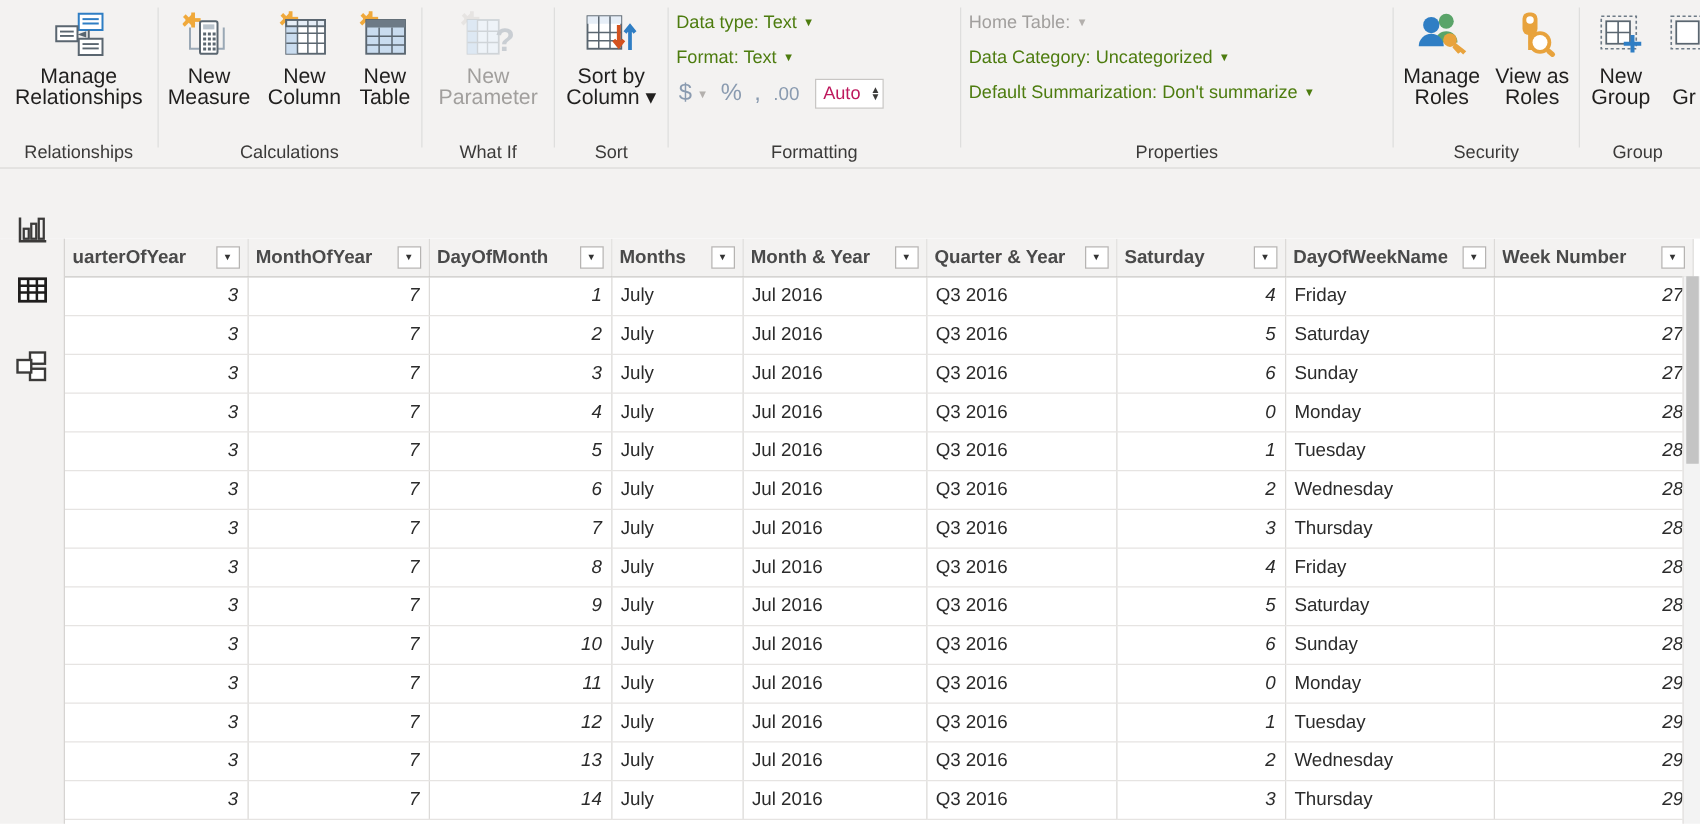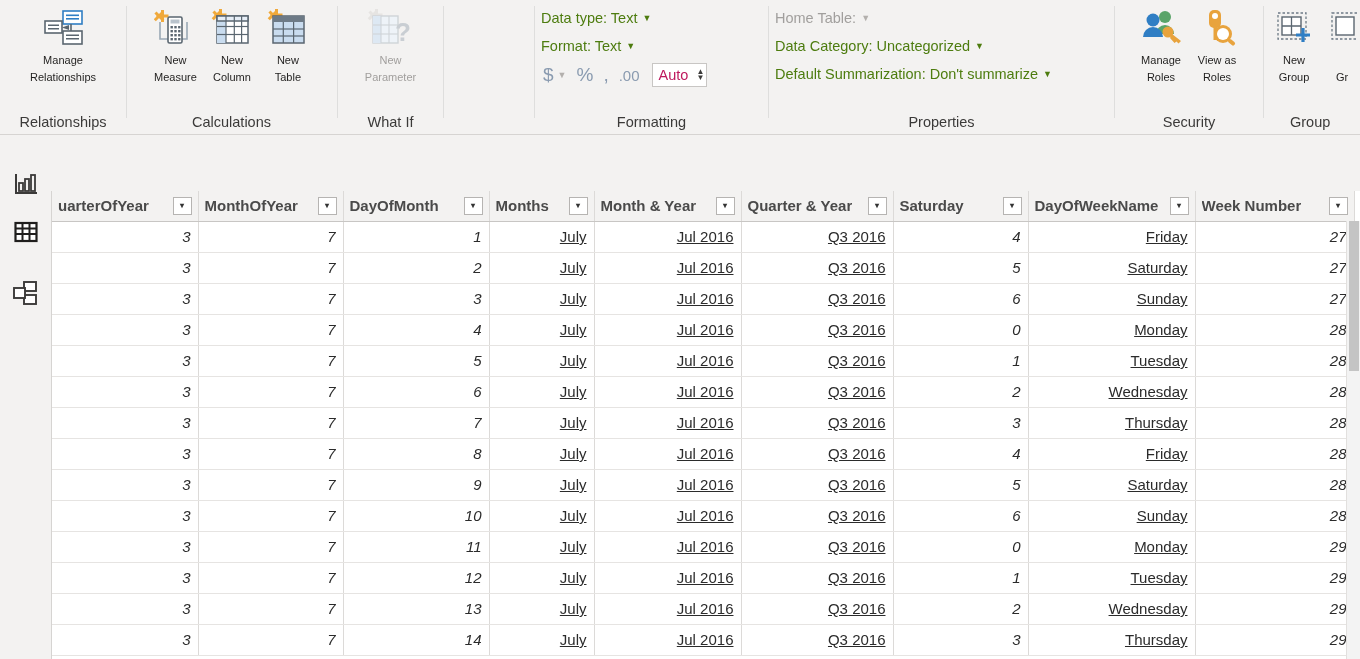--- a/index.html
+++ b/index.html
@@ -37,21 +37,21 @@
   }
 
   
   .bigbtn {
     display: flex; flex-direction: column; align-items: center;
     padding: 2px 5px 0 5px;
     cursor: default;
   }
   .bigbtn .ic { height: 44px; display: flex; align-items: center; justify-content: center; }
   .bigbtn .lbl {
-    font-size: 11px; color: #201f1e; line-height: 17px;
+    font-size: 17px; color: #201f1e; line-height: 17px;
     text-align: center; white-space: pre-line; margin-top: 2px;
   }
   .bigbtn.disabled .lbl { color: #a19f9d; }
 
   
   .trow {
     display: flex; align-items: center;
     font-size: 14.5px; color: #4d7c0f;
     height: 28px; padding-left: 6px; white-space: nowrap;
   }
@@ -136,21 +136,21 @@
     border: 1px solid #b6b4b2; background: #fff;
     display: flex; align-items: center; justify-content: center;
     font-size: 8px; color: #333;
   }
   table.dg td {
     height: 31px; border-right: 1px solid #dcdad8; border-bottom: 1px solid #e6e4e2;
     padding: 0 7px; font-size: 15px; color: #2b2b2b; white-space: nowrap;
     overflow: hidden; vertical-align: middle;
   }
   td.num { text-align: right; font-style: italic; }
-  td.txt { text-align: right; text-decoration: underline; }
+  td.txt { text-align: left; }
 
   .scrollbar {
     position: absolute; right: 0; top: 221px; width: 14px; height: 438px;
     background: #f3f3f3; border-left: 1px solid #e2e0de;
   }
   .scrollthumb {
     position: absolute; left: 2px; top: 0px; width: 10px; height: 150px;
     background: #c4c4c4;
   }
 </style>
@@ -293,20 +293,43 @@
           </svg>
         </div>
         <div class="lbl">New
 Parameter</div>
       </div>
     </div>
     <div class="rgroup-title">What If</div>
   </div>
   <div class="rsep" style="left:443px;"></div>
 
+  <div class="rgroup" style="left:444px; width:90px;">
+    <div class="rgroup-body" style="justify-content:center;">
+      <div class="bigbtn">
+        <div class="ic">
+          <svg width="46" height="40" viewBox="0 0 46 40">
+            <rect x="4" y="5" width="27" height="26" fill="#fff" stroke="#5a6670" stroke-width="1.5"></rect>
+            <rect x="4" y="5" width="27" height="6" fill="#e6eef7"></rect>
+            <g stroke="#5a6670" stroke-width="1.2">
+              <path d="M13 5 L13 31"></path>
+                <path d="M22 5 L22 31"></path>
+              <path d="M4 18 L31 18"></path>
+                <path d="M4 24.5 L31 24.5"></path>
+            </g>
+            <path d="M29 12 L29 28 M25 24 L29 29 L33 24" stroke="#d4521f" stroke-width="3" fill="none"></path>
+            <path d="M38 32 L38 14 M34 18 L38 13 L42 18" stroke="#2f7ec4" stroke-width="3" fill="none"></path>
+          </svg>
+        </div>
+        <div class="lbl">Sort by
+Column ▾</div>
+      </div>
+    </div>
+    <div class="rgroup-title">Sort</div>
+  </div>
   <div class="rsep" style="left:534px;"></div>
 
   <div class="rgroup" style="left:535px; width:233px;">
     <div class="rgroup-body">
       <div class="colstack">
         <div class="trow">
           <span>Data type: Text</span>
           <span class="caret">▼</span>
         </div>
         <div class="trow">

